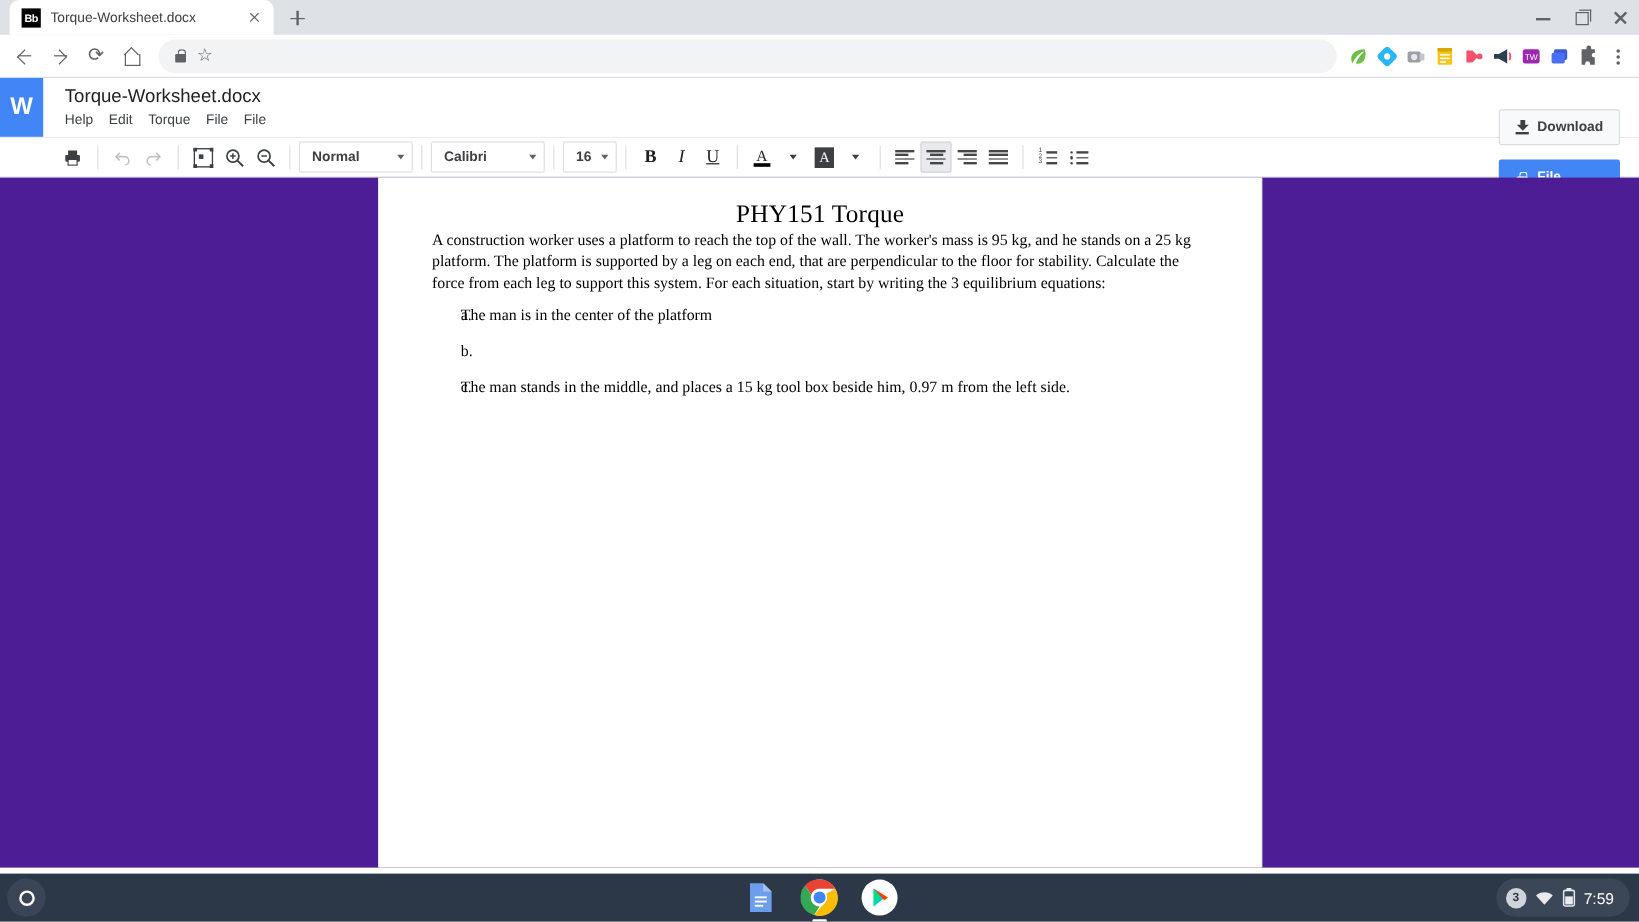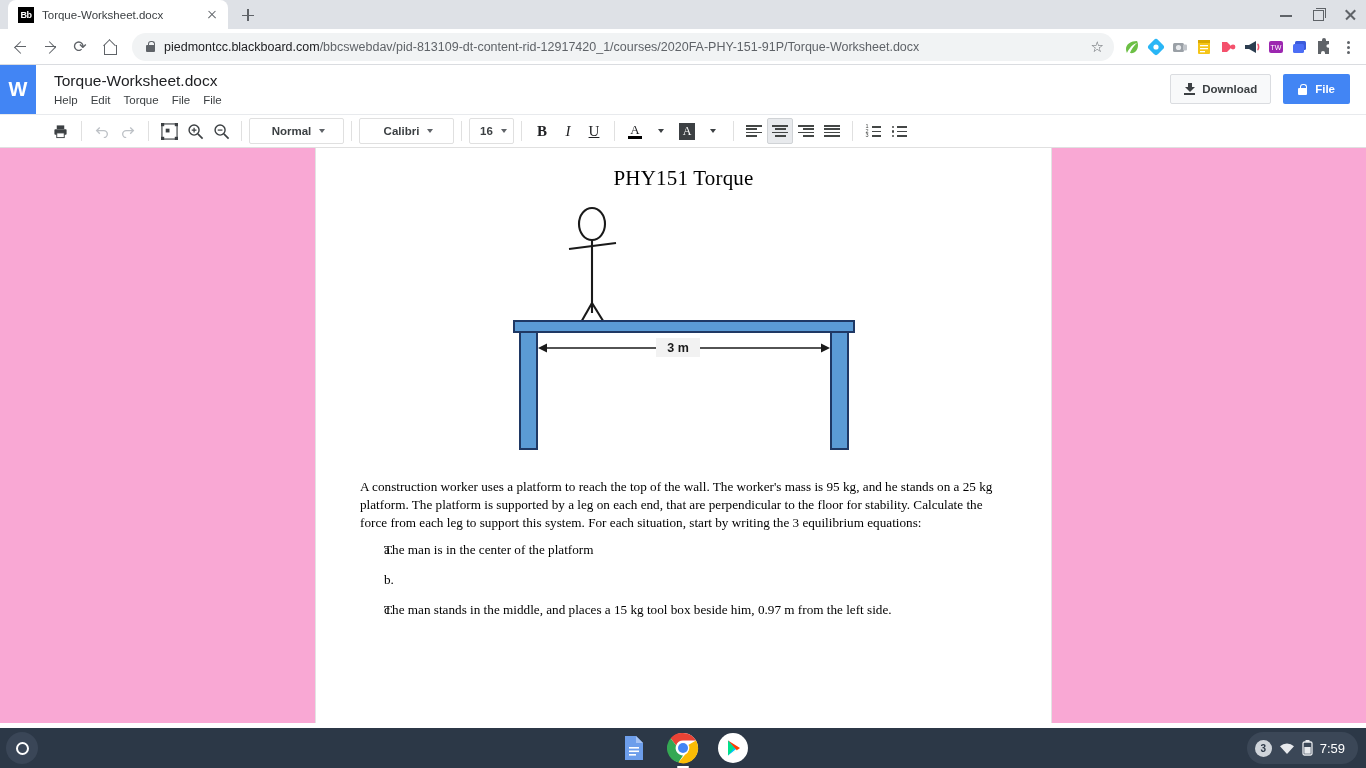--- a/index.html
+++ b/index.html
@@ -131,21 +131,21 @@
   }
   .wlogo {
     width: 36px; height: 49px; background: #4285f4; color:#fff;
     font-size: 20px; font-weight: bold; display:flex;
     align-items:center; justify-content:center; flex:none;
   }
   .doctitleblock { padding-left: 18px; }
   .doctitle { font-size: 15.5px; color: #202124; line-height: 20px; }
   .docmenu { display:flex; gap:13px; margin-top:1px; }
   .docmenu div { font-size: 11.5px; color:#3c4043; line-height:17px; }
-  .headbtns { position:absolute; right:16px; top:9px; display:flex; gap:12px; }
+  .headbtns { position:absolute; right:16px; top:26px; display:flex; gap:12px;flex-direction:column; }
   .btn-dl {
     height: 30px; border:1px solid #dadce0; border-radius:2px; background:#f8f9fa;
     display:flex; align-items:center; gap:7px; padding:0 13px;
     font-size: 11.5px; color:#3c4043; font-weight:bold;
   }
   .dl-ico { width:11px; height:12px; position:relative; }
   .dl-ico::before {
     content:''; position:absolute; left:3.5px; top:0; width:4px; height:5px; background:#3c4043;
   }
   .dl-ico::after {
@@ -177,21 +177,21 @@
   }
   .tsep { width:1px; height:20px; background:#e0e0e0; margin:0 7px; }
   .tb {
     height:26px; min-width:26px; display:flex; align-items:center;
     justify-content:center; color:#444746; font-size:13px; position:relative;
     border-radius:2px;
   }
   .tb.dim { color:#bdc1c6; }
   .tb.sel { background:#e8eaed; border:1px solid #d0d3d6; }
   .dropbox {
-    height:26px; display:flex; align-items:center; justify-content:center;
+    height:26px; display:flex; align-items:center; justify-content:space-between;
     border:1px solid #e0e0e0; border-radius:2px; background:#fff;
     padding:0 6px 0 10px; font-size:11.5px; color:#3c4043; font-weight:bold;
   }
   .caret {
     width:0; height:0; border-left:3.5px solid transparent;
     border-right:3.5px solid transparent; border-top:4px solid #5f6368;
     margin-left:8px;
   }
   .caret.sm { margin-left:5px; border-top-color:#3c4043; }
   .alignico { width:16px; height:12px; position:relative; }
@@ -200,21 +200,21 @@
   }
   .ulist { width:15px; height:12px; position:relative; }
   .ulist i { position:absolute; height:1.7px; background:#444746; left:5px; width:10px; }
   .ulist b { position:absolute; width:2.6px; height:2.6px; border-radius:50%; background:#444746; left:0; }
   .nlist { width:15px; height:12px; position:relative; font-size:5px; color:#444746; }
   .nlist i { position:absolute; height:1.7px; background:#444746; left:6px; width:9px; }
   .nlist u { position:absolute; left:0; font-size:5.5px; text-decoration:none; line-height:4px; }
 
   
   .canvas {
-    height: 575px; background:#f9a8d4; position:relative; overflow:hidden;
+    height: 575px; background:#4c1d95; position:relative; overflow:hidden;
   }
   .page {
     position:absolute; left:316px; top:0; width:735px; min-height:575px;
     background:#fff; box-shadow:0 0 0 1px #e3e3e3;
     font-family: "Liberation Serif", serif;
   }
   .doc-h1 {
     text-align:center; font-size:21px; color:#000; padding-top:18px; letter-spacing:0.2px;
   }
   .doc-h2 {
@@ -280,21 +280,20 @@
     </div>
   </div>
 
   <div class="navbar">
     <div class="navbtn arrow-l"></div>
     <div class="navbtn arrow-r"></div>
     <div class="navbtn reload">⟳</div>
     <div class="navbtn home"></div>
     <div class="omnibox">
       <div class="lock"></div>
-      <div class="url"><b>piedmontcc.blackboard.com</b><span>/bbcswebdav/pid-813109-dt-content-rid-12917420_1/courses/2020FA-PHY-151-91P/Torque-Worksheet.docx</span></div>
       <div class="star">☆</div>
     </div>
     <div class="exticons">
       <div class="ext">
         <svg width="20" height="20" viewBox="0 0 20 20">
             <path d="M15 4C9 4 4 7 4 12c0 2 1 4 1 4s4-9 10-10c0 0-5 4-7 10 5 1 8-3 8-8 0-2 -1-4 -1-4z" fill="#6cbf45"></path>
           </svg>
       </div>
       <div class="ext">
         <svg width="20" height="20" viewBox="0 0 20 20">
@@ -514,46 +513,20 @@
           <i style="top:10.2px"></i>
       </span>
     </div>
   </div>
 
   <div class="canvas">
     <div class="page">
 
       <div class="doc-h1">PHY151 Torque</div>
 
-      <div class="figwrap">
-        <svg width="735" height="275" viewBox="0 0 735 275">
-
-          <g stroke="#1a1a1a" stroke-width="2.1" fill="none">
-            <ellipse cx="276" cy="21" rx="13" ry="16"></ellipse>
-            <line x1="276" y1="37" x2="276" y2="110"></line>
-            <line x1="253" y1="46" x2="300" y2="40"></line>
-            <line x1="276" y1="100" x2="264" y2="121"></line>
-            <line x1="276" y1="100" x2="289" y2="121"></line>
-          </g>
-
-          <rect x="198" y="118" width="340" height="11" fill="#5b9bd5" stroke="#1f3864" stroke-width="2"></rect>
-
-          <rect x="204" y="129" width="17" height="117" fill="#5b9bd5" stroke="#1f3864" stroke-width="2"></rect>
-
-          <rect x="515" y="129" width="17" height="117" fill="#5b9bd5" stroke="#1f3864" stroke-width="2"></rect>
-
-          <g stroke="#1a1a1a" stroke-width="1.3">
-            <line x1="228" y1="145" x2="508" y2="145"></line>
-            <path d="M222 145l9-4.5v9z" fill="#1a1a1a" stroke="none"></path>
-            <path d="M514 145l-9-4.5v9z" fill="#1a1a1a" stroke="none"></path>
-          </g>
-          <rect x="340" y="135" width="44" height="19" fill="#f2f2f2" stroke="none"></rect>
-          <text x="362" y="149" text-anchor="middle" font-family="Liberation Sans, sans-serif" font-size="12.5" font-weight="bold" fill="#1a1a1a">3 m</text>
-        </svg>
-      </div>
 
       <div class="bodytext">A construction worker uses a platform to reach the top of the wall.  The worker's mass is 95 kg, and he stands on a 25 kg platform.  The platform is supported by a leg on each end, that are perpendicular to the floor for stability.  Calculate the force from each leg to support this system.   For each situation, start by writing the 3 equilibrium equations:</div>
 
 
       <div class="olist">
         <div class="oitem">
           <span class="omark">a.</span>
           <span>The man is in the center of the platform</span>
         </div>
         <div class="oitem">

